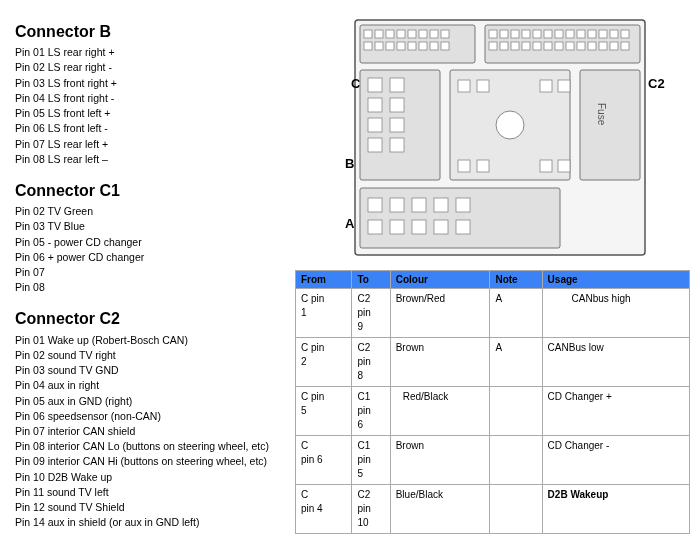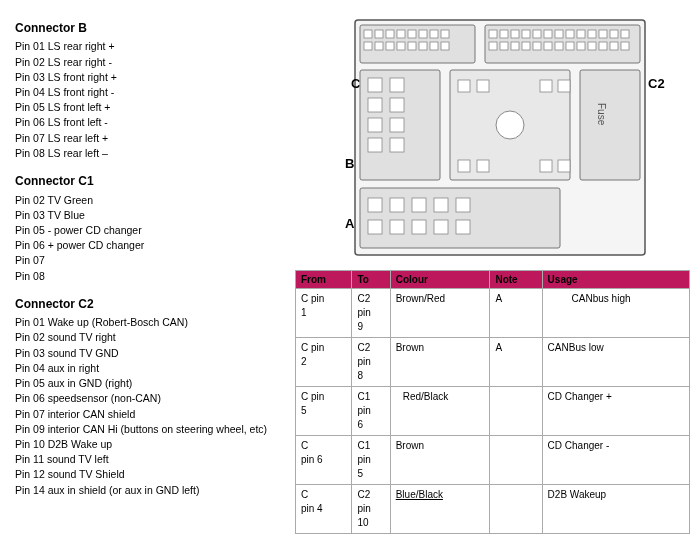--- a/index.html
+++ b/index.html
@@ -15,21 +15,21 @@
     }
     .left-panel {
       width: 290px;
       padding: 20px 15px;
       font-size: 10.5px;
       line-height: 1.45;
     }
     .connector-title {
       font-weight: bold;
       margin-bottom: 2px;
-      font-size: 12px;
+      font-size: 16px;
     }
     .connector-block {
       margin-bottom: 12px;
     }
     .pin-line {
       white-space: nowrap;
     }
     .right-panel {
       flex: 1;
       display: flex;
@@ -49,21 +49,21 @@
       width: 100%;
       border-collapse: collapse;
       font-size: 10px;
     }
     table.conn-table th, table.conn-table td {
       border: 1px solid #aaa;
       padding: 3px 5px;
       vertical-align: top;
     }
     table.conn-table th {
-      background: #be185d;
+      background: #3b82f6;
       font-weight: bold;
       text-align: left;
     }
     table.conn-table td {
       line-height: 1.4;
     }
   </style>
 </head>
 <body>
 
@@ -98,20 +98,21 @@
   <div class="connector-block">
     <div class="connector-title">Connector C2</div>
     <div>
       <div class="pin-line">Pin 01  Wake up (Robert-Bosch CAN)</div>
       <div class="pin-line">Pin 02  sound TV right</div>
       <div class="pin-line">Pin 03  sound TV GND</div>
       <div class="pin-line">Pin 04  aux in right</div>
       <div class="pin-line">Pin 05  aux in GND (right)</div>
       <div class="pin-line">Pin 06  speedsensor (non-CAN)</div>
       <div class="pin-line">Pin 07  interior CAN shield</div>
+      <div class="pin-line">Pin 08  interior CAN Lo (buttons on steering wheel, etc)</div>
       <div class="pin-line">Pin 09  interior CAN Hi (buttons on steering wheel, etc)</div>
       <div class="pin-line">Pin 10  D2B Wake up</div>
       <div class="pin-line">Pin 11  sound TV left</div>
       <div class="pin-line">Pin 12  sound TV Shield</div>
       <div class="pin-line">Pin 14  aux in shield (or aux in GND left)</div>
 
     </div>
   </div>
 </div>
 
@@ -273,20 +274,20 @@
             <td style="white-space: pre-line;">Brown</td>
             <td style="white-space: pre-line;"></td>
             <td style="white-space: pre-line;">CD Changer -</td>
           </tr>
           <tr>
             <td style="white-space: pre-line;">C
 pin 4</td>
             <td style="white-space: pre-line;">C2
 pin
 10</td>
-            <td style="white-space: pre-line; text-decoration: underline;">Blue/Black</td>
+            <td style="white-space: pre-line;">Blue/Black</td>
             <td style="white-space: pre-line;"></td>
-            <td style="white-space: pre-line;">D2B Wakeup</td>
+            <td style="white-space: pre-line; font-weight: bold;">D2B Wakeup</td>
           </tr>
         </tbody>
     </table>
   </div>
 </div>
 
 </body></html>

